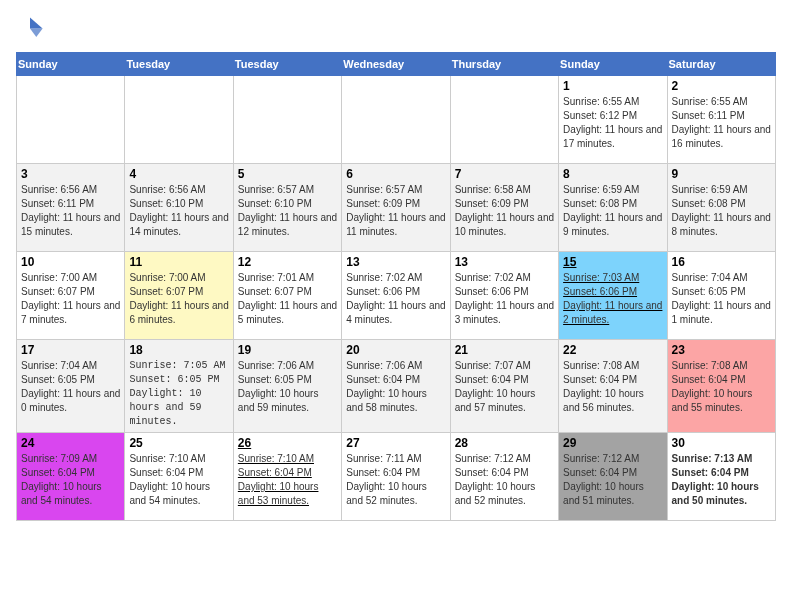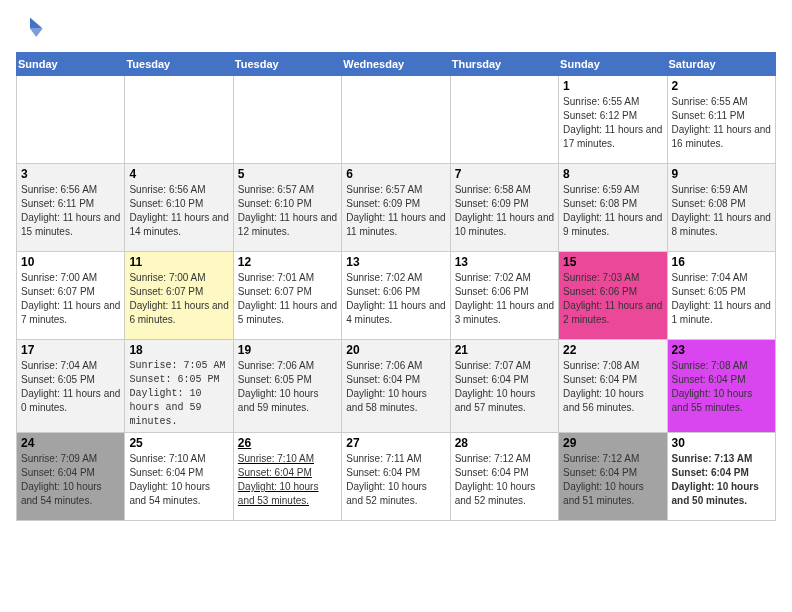--- a/index.html
+++ b/index.html
@@ -214,21 +214,21 @@
           <div class="day-info" style="white-space: pre-line;">Sunrise: 7:02 AM
 Sunset: 6:06 PM
 Daylight: 11 hours and 4 minutes.</div>
         </td>
         <td style="background-color: rgb(255, 255, 255);">
           <span class="day-num">13</span>
           <div class="day-info" style="white-space: pre-line;">Sunrise: 7:02 AM
 Sunset: 6:06 PM
 Daylight: 11 hours and 3 minutes.</div>
         </td>
-        <td style="background-color: #ec4899;">
+        <td style="background-color: #7dd3fc; text-decoration: underline;">
           <span class="day-num">15</span>
           <div class="day-info" style="white-space: pre-line;">Sunrise: 7:03 AM
 Sunset: 6:06 PM
 Daylight: 11 hours and 2 minutes.</div>
         </td>
         <td style="background-color: rgb(255, 255, 255); margin-left: 28px;">
           <span class="day-num">16</span>
           <div class="day-info" style="white-space: pre-line;">Sunrise: 7:04 AM
 Sunset: 6:05 PM
 Daylight: 11 hours and 1 minute.</div>
@@ -264,29 +264,29 @@
           <div class="day-info" style="white-space: pre-line;">Sunrise: 7:07 AM
 Sunset: 6:04 PM
 Daylight: 10 hours and 57 minutes.</div>
         </td>
         <td style="background-color: rgb(242, 242, 242);">
           <span class="day-num">22</span>
           <div class="day-info" style="white-space: pre-line;">Sunrise: 7:08 AM
 Sunset: 6:04 PM
 Daylight: 10 hours and 56 minutes.</div>
         </td>
-        <td style="background-color: #d946ef;">
+        <td style="background-color: #fca5a5;">
           <span class="day-num">23</span>
           <div class="day-info" style="white-space: pre-line;">Sunrise: 7:08 AM
 Sunset: 6:04 PM
 Daylight: 10 hours and 55 minutes.</div>
         </td>
       </tr>
       <tr>
-        <td style="background-color: #a3a3a3;">
+        <td style="background-color: #d946ef;">
           <span class="day-num">24</span>
           <div class="day-info" style="white-space: pre-line;">Sunrise: 7:09 AM
 Sunset: 6:04 PM
 Daylight: 10 hours and 54 minutes.</div>
         </td>
         <td style="background-color: rgb(255, 255, 255);">
           <span class="day-num">25</span>
           <div class="day-info" style="white-space: pre-line;">Sunrise: 7:10 AM
 Sunset: 6:04 PM
 Daylight: 10 hours and 54 minutes.</div>

